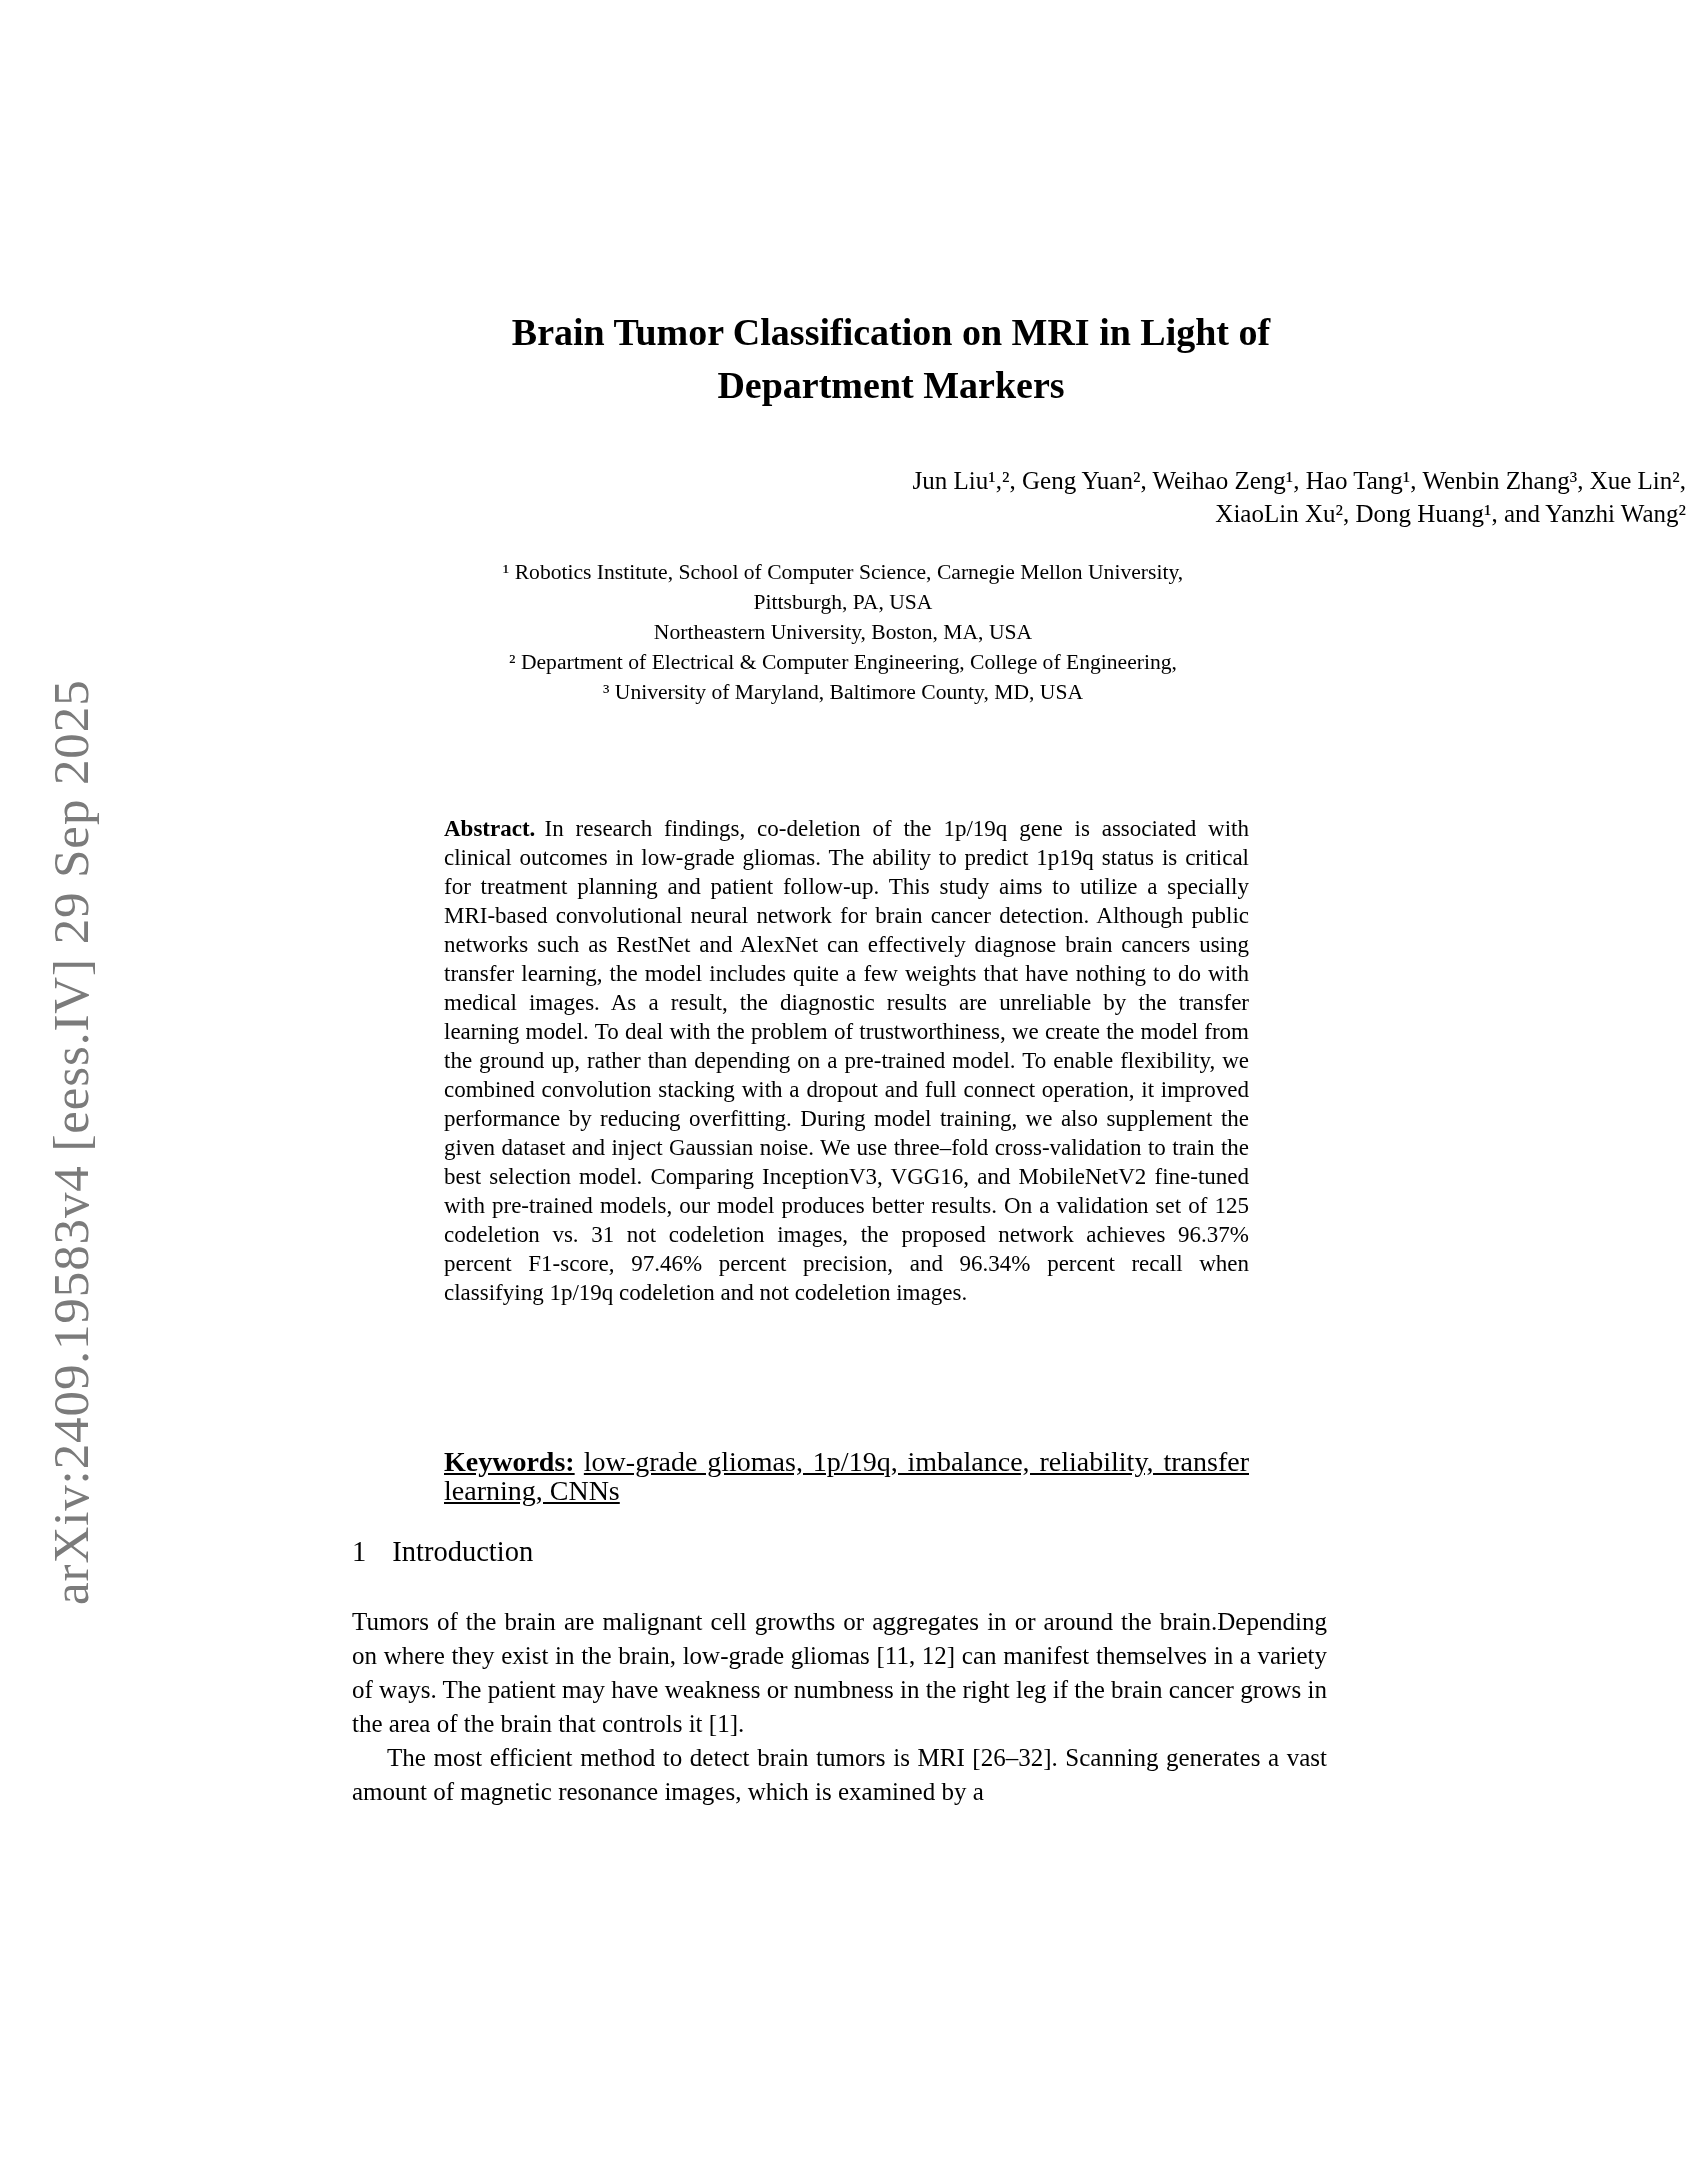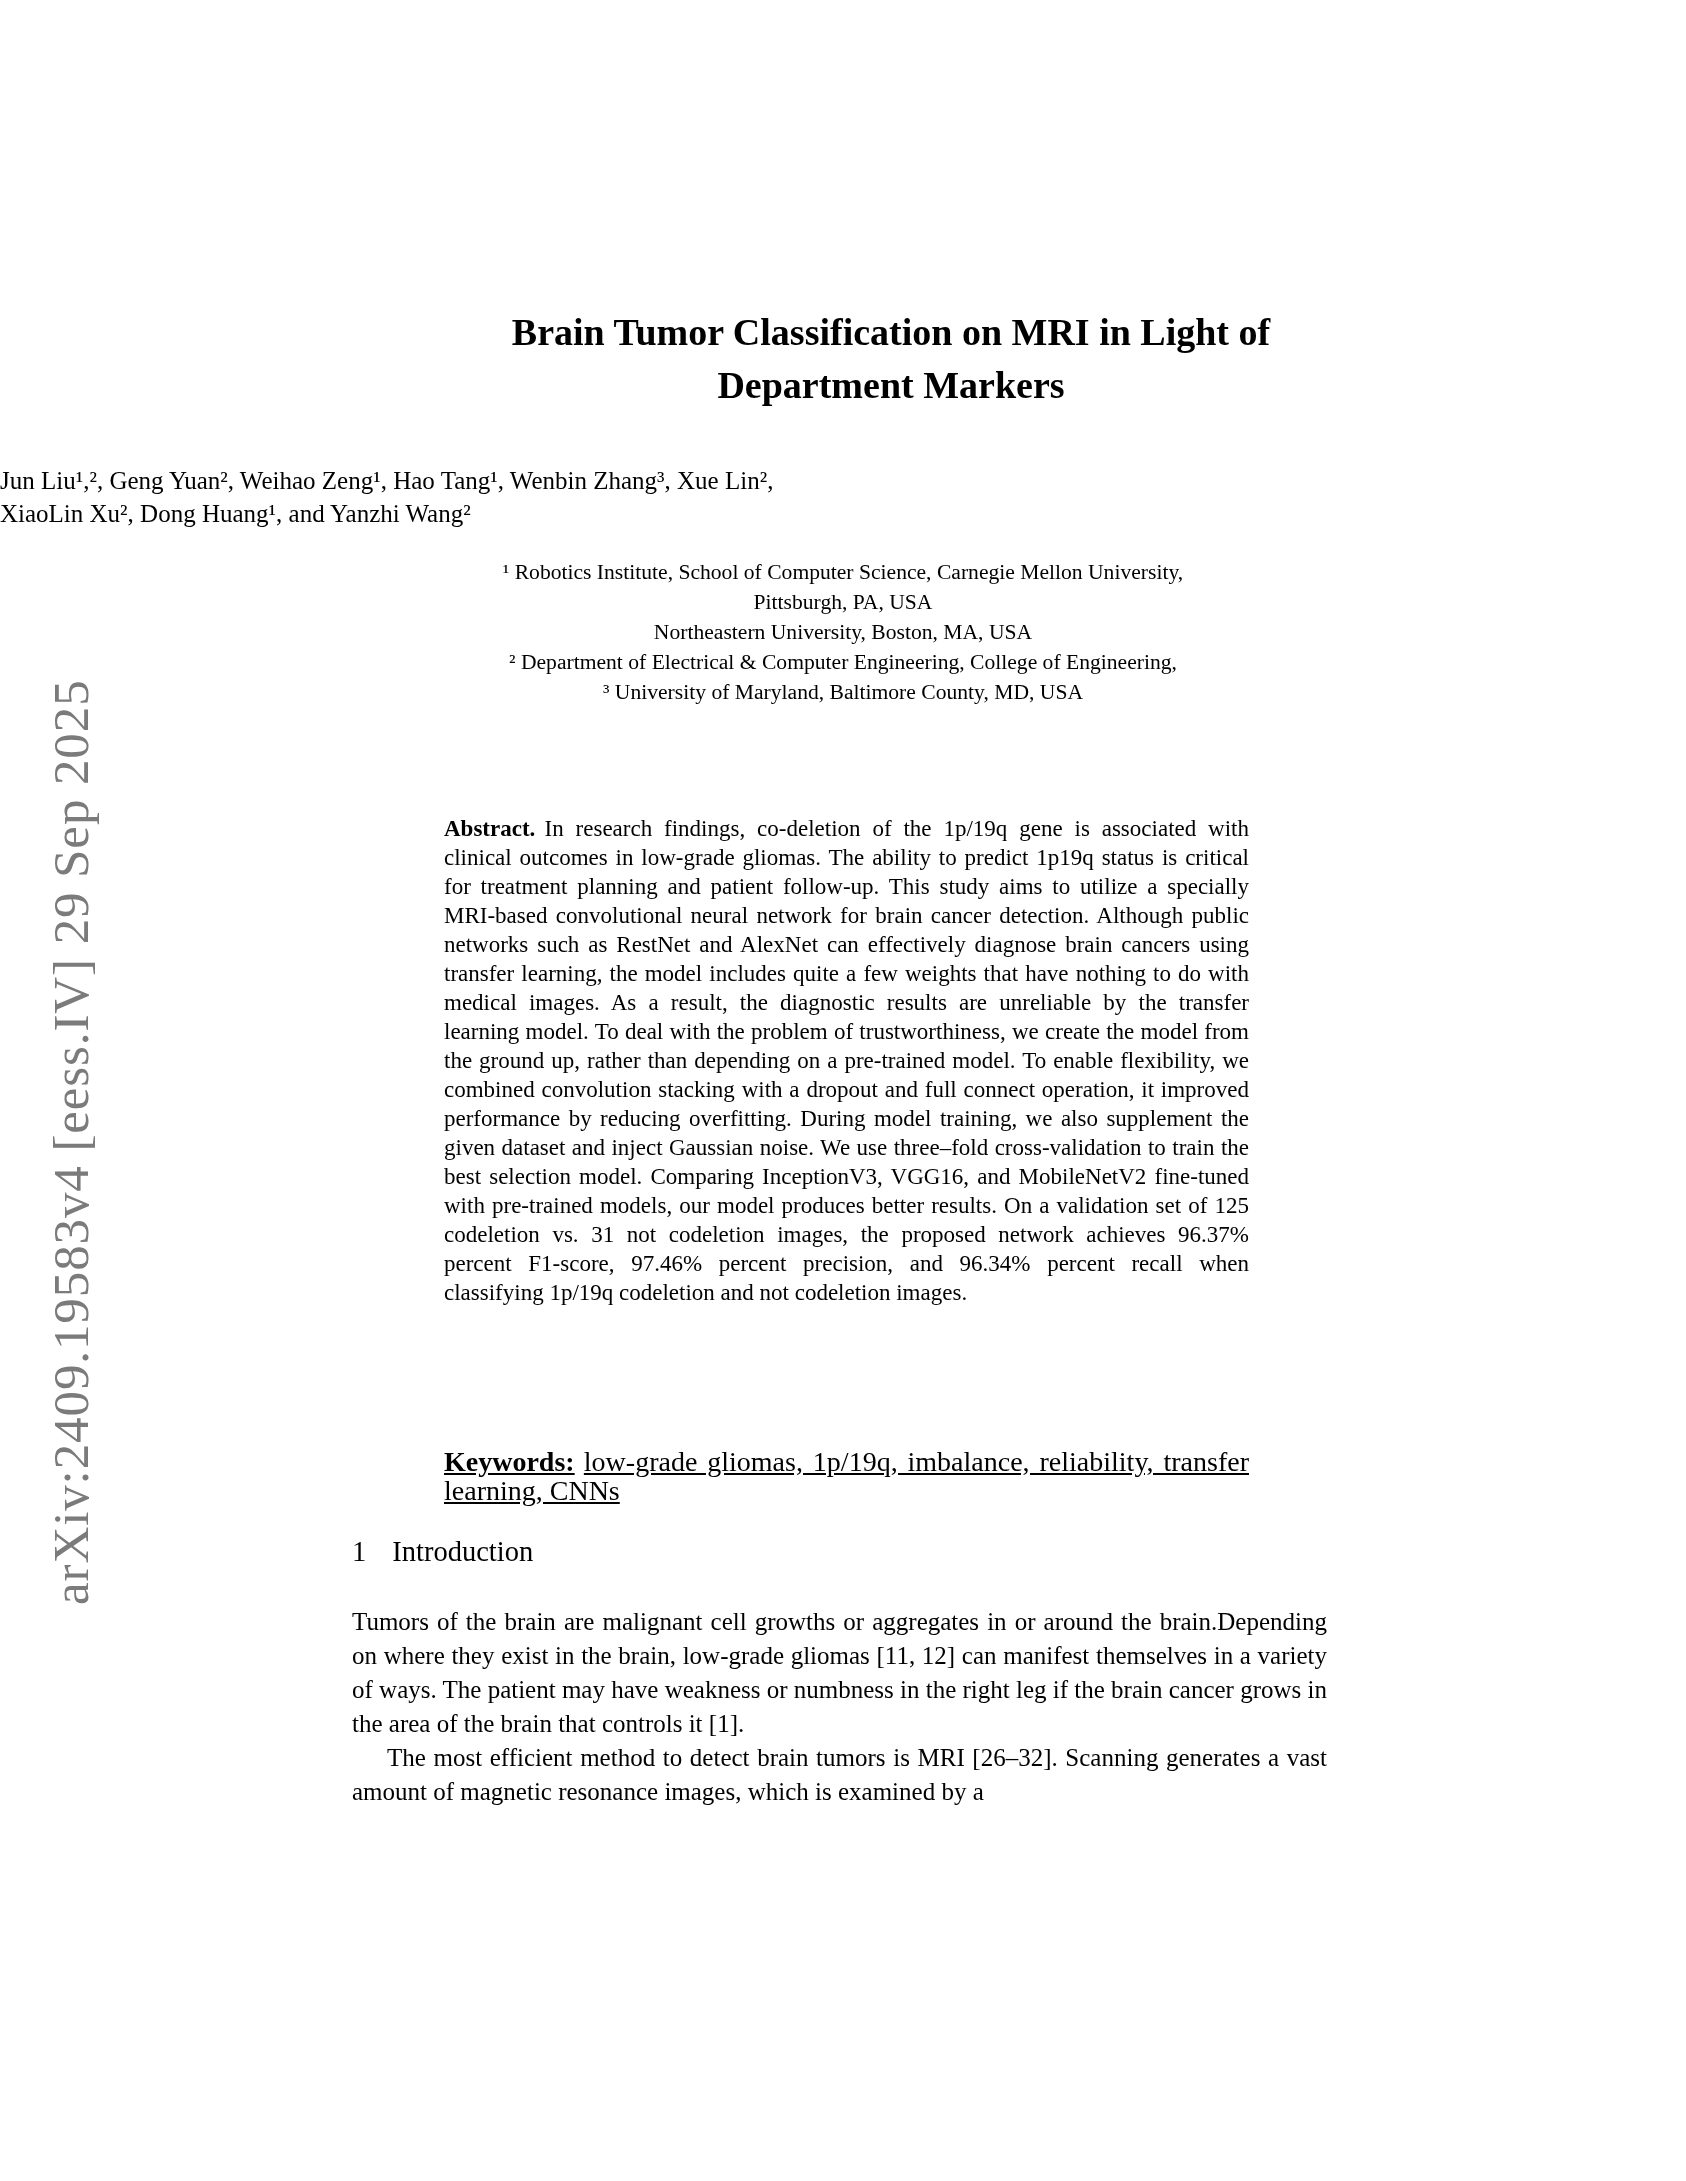--- a/index.html
+++ b/index.html
@@ -32,21 +32,21 @@
     font-weight: 700;
     font-size: 38px;
     line-height: 53px;
     padding-left: 48px;
   }
   .authors {
     position: absolute;
     top: 464px;
     left: 0;
     width: 100%;
-    text-align: left;
+    text-align: right;
     font-size: 25px;
     line-height: 33px;
   }
   .affiliations {
     position: absolute;
     top: 557px;
     left: 0;
     width: 100%;
     text-align: center;
     font-size: 21.6px;

